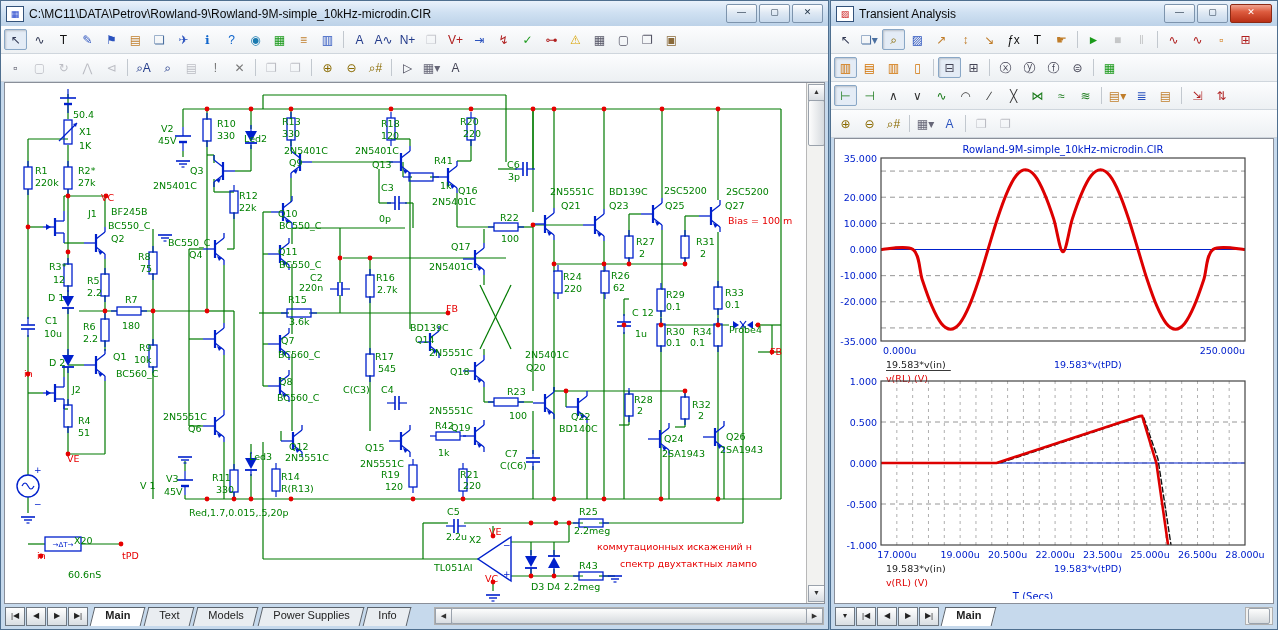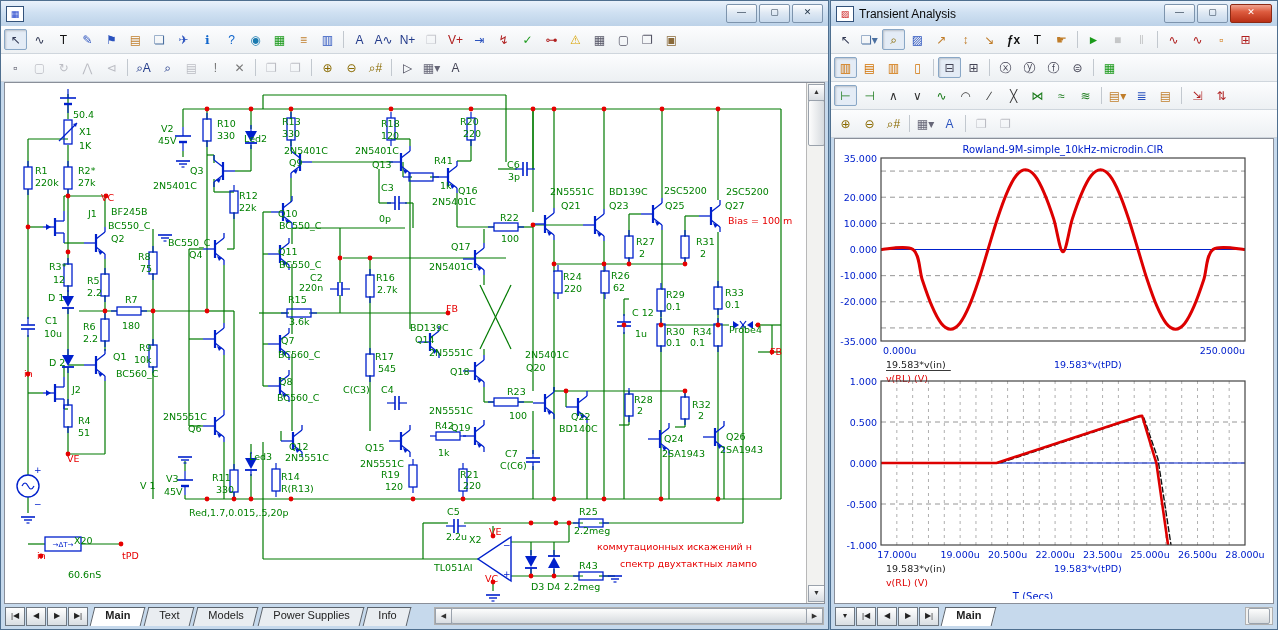--- a/index.html
+++ b/index.html
@@ -33,20 +33,21 @@
   .hscroll{margin-left:auto;height:16px;width:388px;background:#f2f2f0;border:1px solid #b0b0b0;position:relative;flex:0 0 auto;}
   .hbtn{position:absolute;top:0;width:15px;height:14px;background:linear-gradient(#fefefe,#d9dde2);border:1px solid #9aa2ac;font-size:7px;line-height:13px;text-align:center;color:#333;}
   .hthumb{position:absolute;top:0;left:16px;right:16px;height:14px;background:linear-gradient(#fdfdfd,#d6dade);border:1px solid #9aa2ac;border-radius:2px;}
 </style>
 </head>
 <body>
 
 <div class="window" id="win-left">
   <div class="titlebar">
     <span class="appicon">▦</span>
+    <span class="title-text">C:\MC11\DATA\Petrov\Rowland-9\Rowland-9M-simple_10kHz-microdin.CIR</span>
     <span class="winbtns">
       <span class="winbtn">—</span>
       <span class="winbtn">▢</span>
       <span class="winbtn">✕</span>
     </span>
   </div>
   <div class="toolbar">
       <div class="tbtn pressed">
         <span style="color: rgb(51, 58, 85);">↖</span>
       </div>
@@ -1078,21 +1079,21 @@
       <div class="tbtn">
         <span style="color: rgb(192, 125, 42);">↗</span>
       </div>
       <div class="tbtn">
         <span style="color: rgb(192, 125, 42);">↕</span>
       </div>
       <div class="tbtn">
         <span style="color: rgb(192, 125, 42);">↘</span>
       </div>
       <div class="tbtn">
-        <span style="color: rgb(17, 17, 17); font-weight: bold;">ƒx</span>
+        <span style="color: rgb(17, 17, 17);">ƒx</span>
       </div>
       <div class="tbtn">
         <span style="color: rgb(17, 17, 17);">T</span>
       </div>
       <div class="tbtn">
         <span style="color: rgb(192, 125, 42);">☛</span>
       </div>
       <div class="tbsep"></div>
       <div class="tbtn">
         <span style="color: rgb(26, 154, 26);">►</span>

